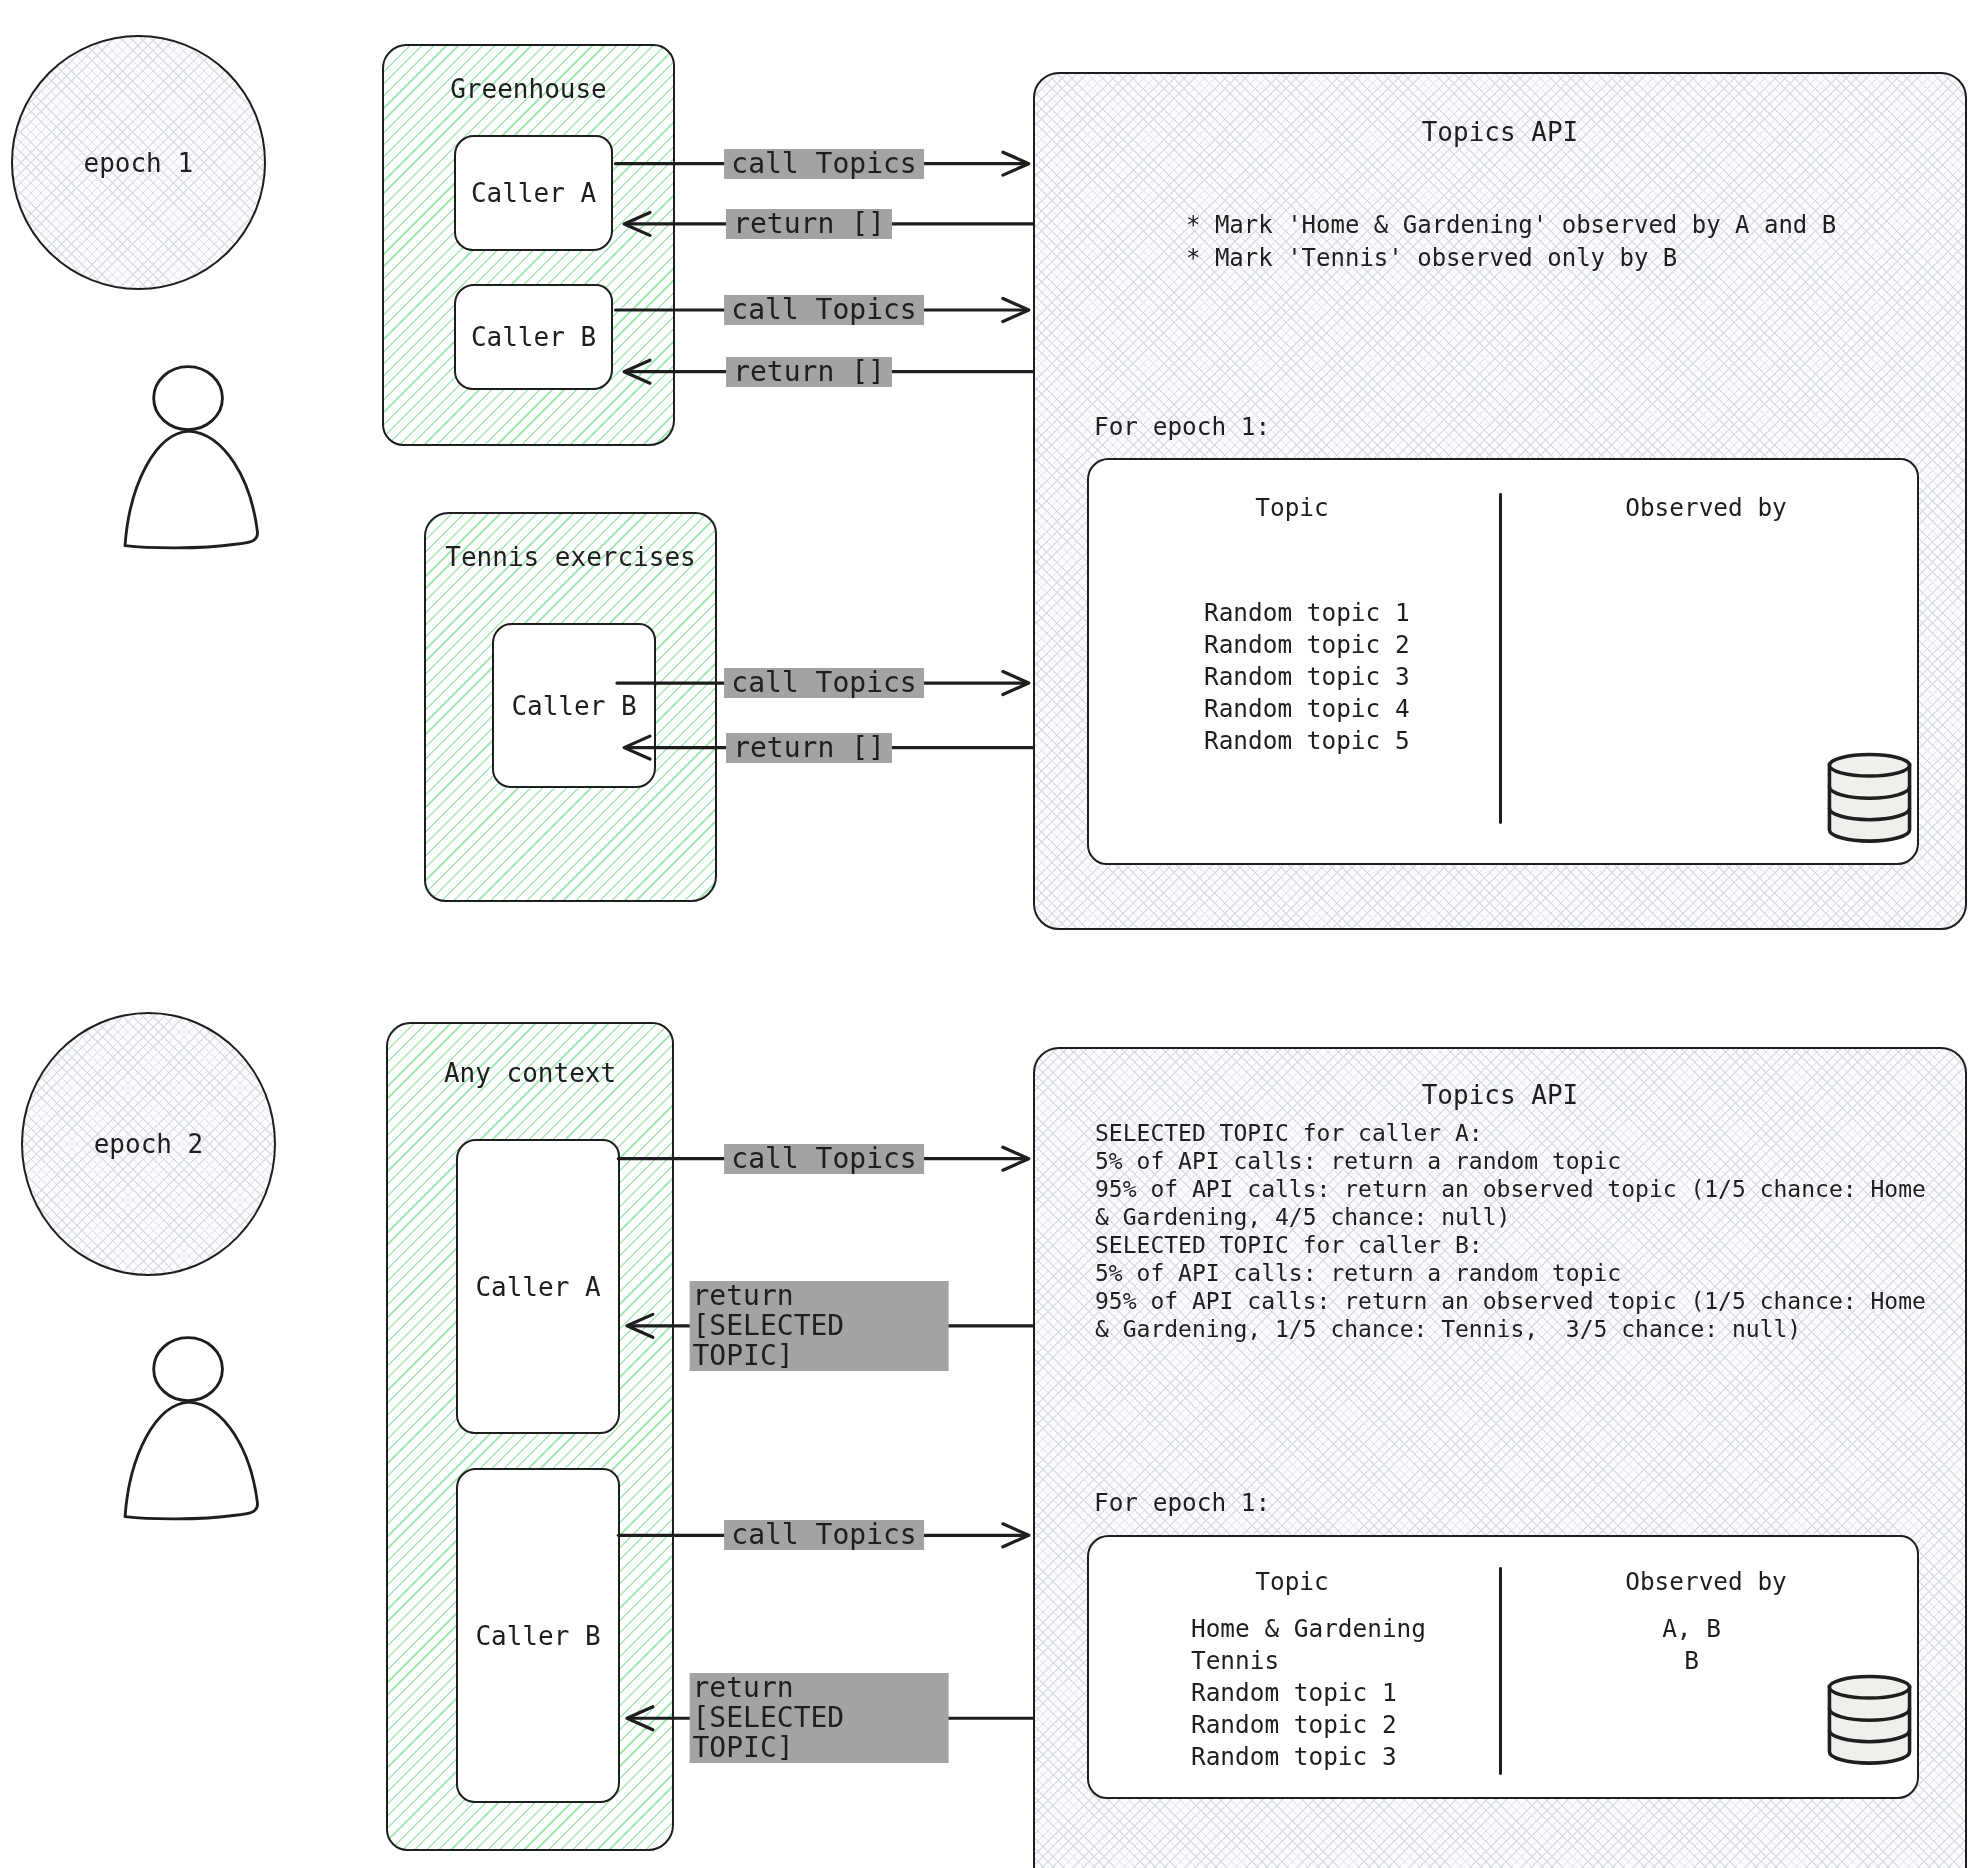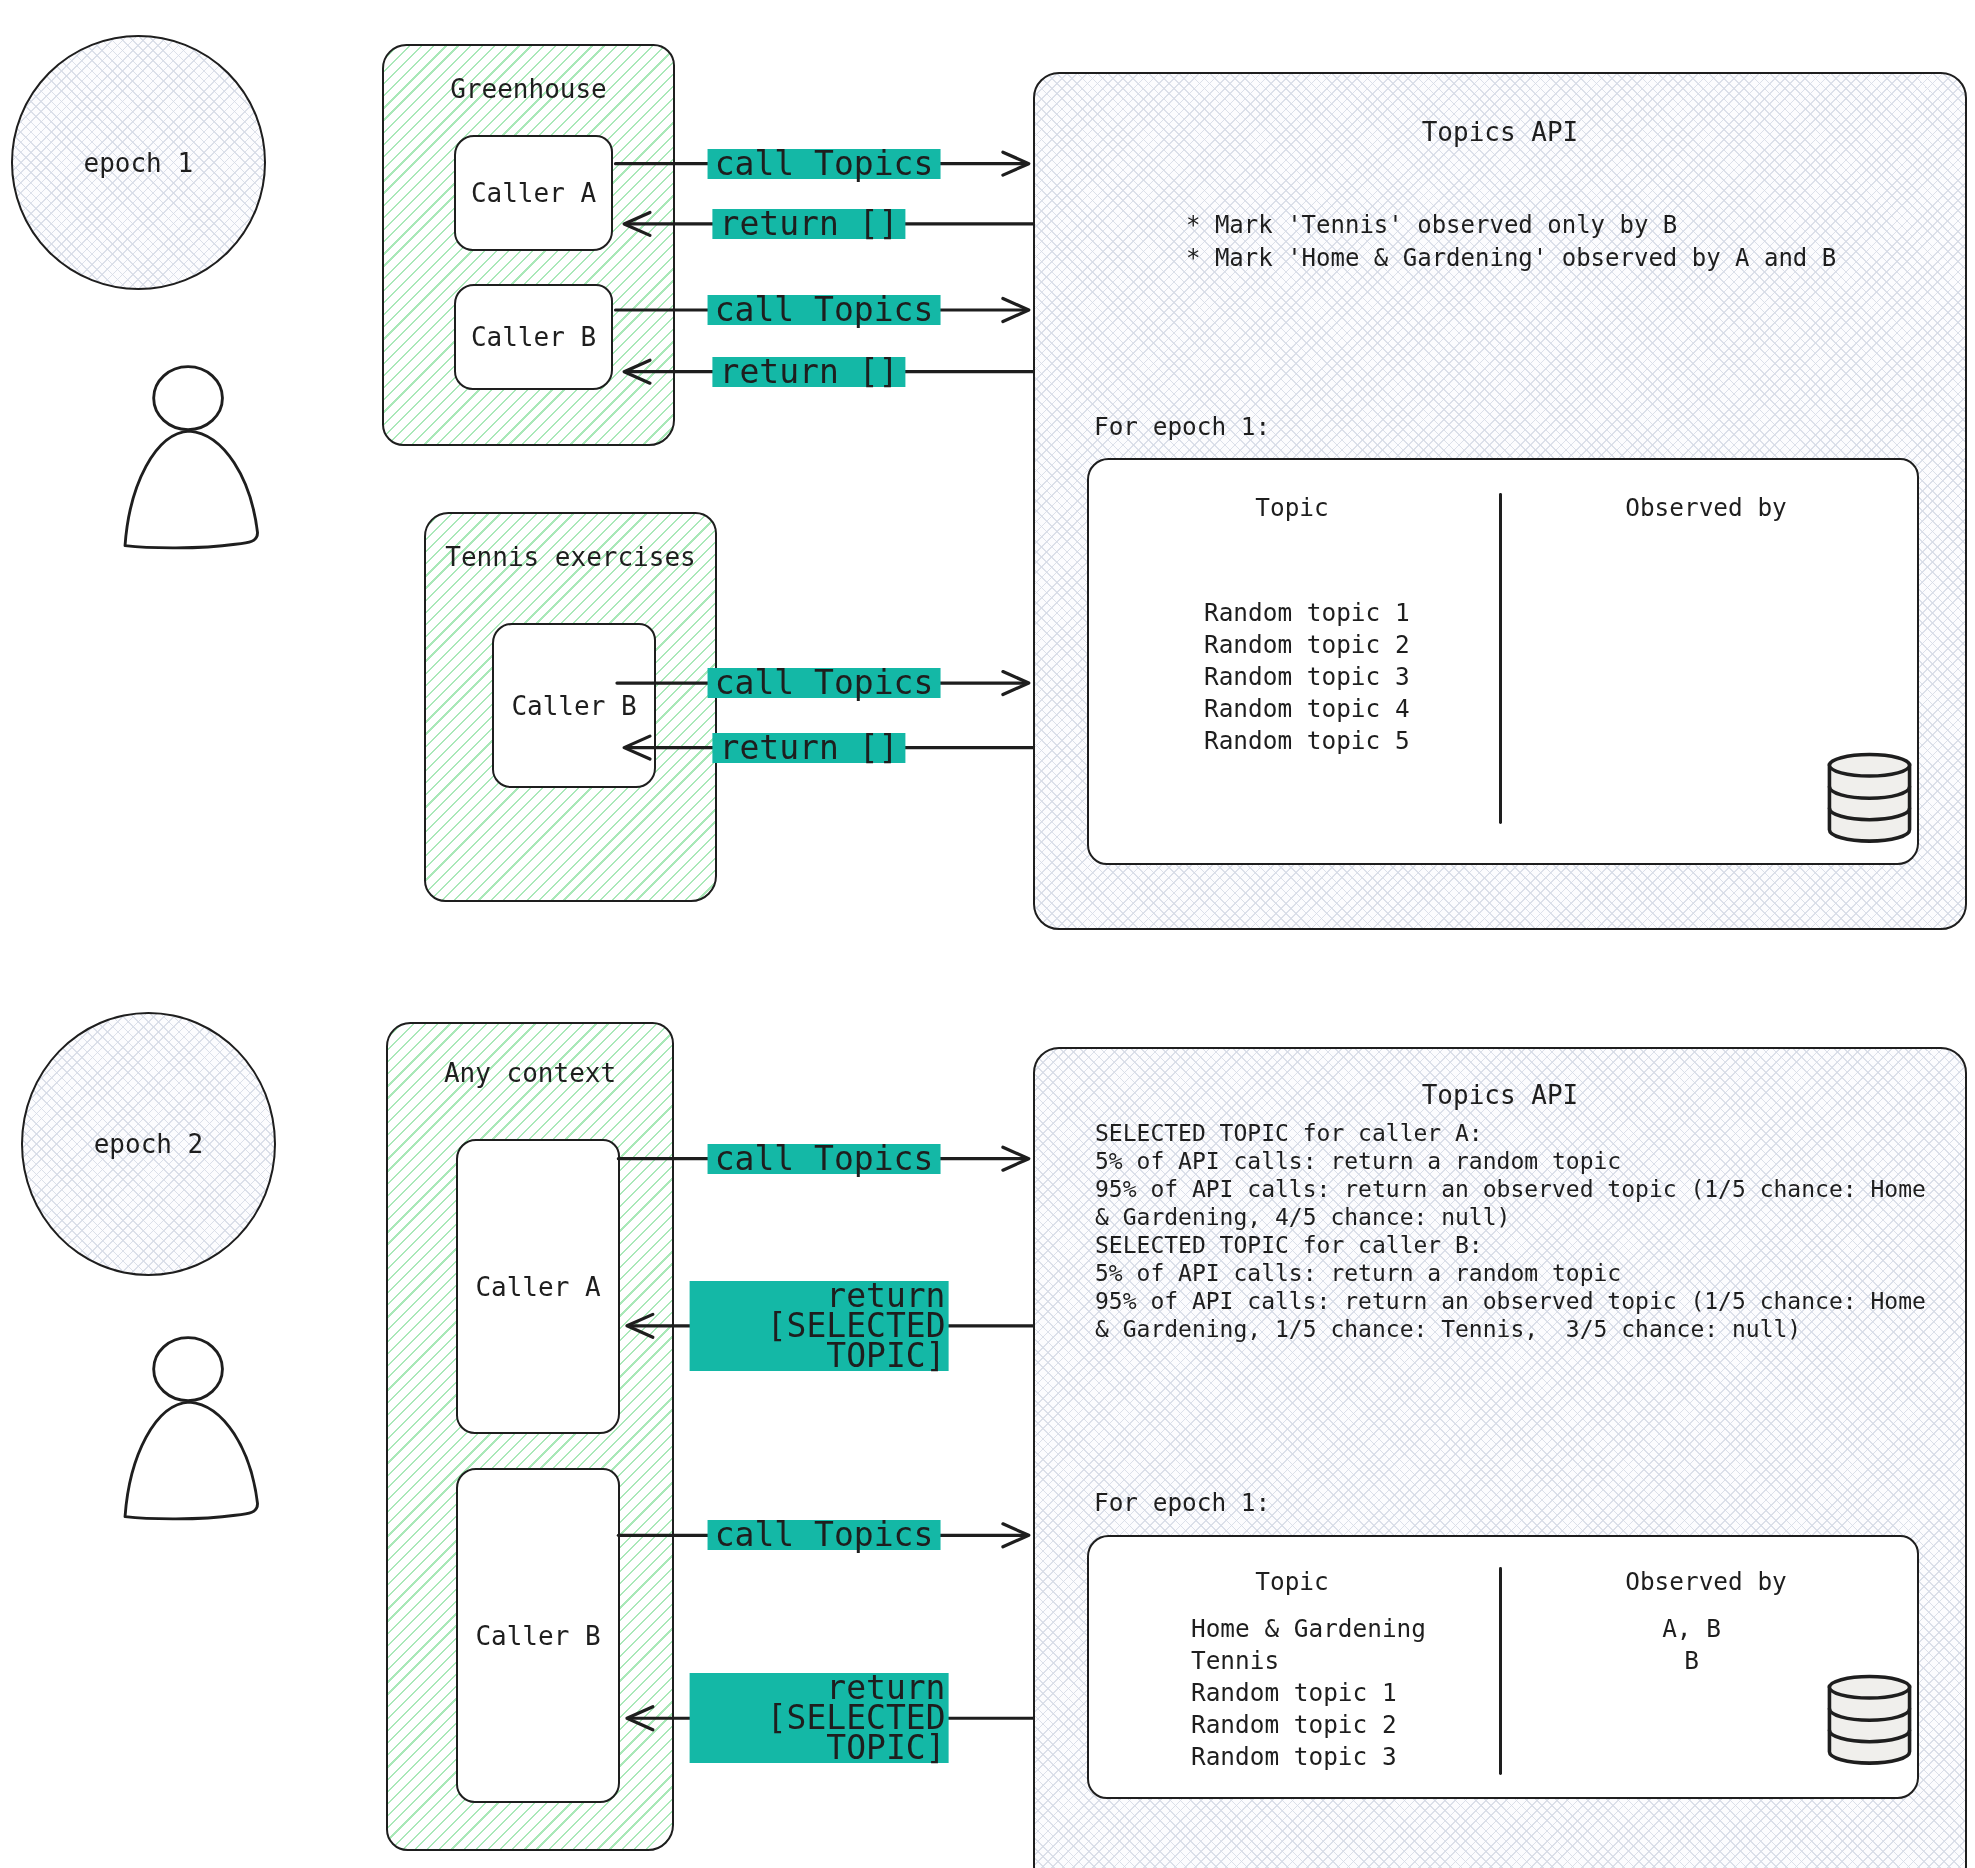--- a/index.html
+++ b/index.html
@@ -33,22 +33,22 @@
   .rule-line{font-size:23px;line-height:28px;white-space:pre;}
   .heading{position:absolute;font-size:24.4px;line-height:32px;white-space:pre;}
 
   .tablebox{position:absolute;border:2.9px solid #1e1e1e;border-radius:21.5px 18.7px 21.5px 20px;background:#ffffff;box-sizing:border-box;}
   .col-head{position:absolute;font-size:24.4px;line-height:32px;text-align:center;}
   .vdivider{position:absolute;width:2.9px;background:#1e1e1e;border-radius:1.4px;}
   .rowcol{position:absolute;}
   .row{height:32px;line-height:32px;font-size:24.4px;white-space:pre;}
   .obscol{text-align:center;}
 
-  .arrow-label{position:absolute;transform:translate(-50%,-50%);background:#14b8a6;
-               font-size:33px;line-height:30px;padding:0 7.2px;white-space:nowrap;text-align:right;}
+  .arrow-label{position:absolute;transform:translate(-50%,-50%);background:#a3a3a3;
+               font-size:28px;line-height:30px;padding:0 7.2px;white-space:nowrap;text-align:left;}
   .arrow-label.two-line{white-space:normal;width:253px;padding:0 2.9px;}
 
   svg.overlay{position:absolute;left:0;top:0;pointer-events:none;}
   .stroke{stroke:#1e1e1e;fill:none;stroke-linecap:round;stroke-linejoin:round;}
 </style>
 </head>
 <body>
 
 <div id="canvas">
 
@@ -74,22 +74,22 @@
   <div class="box green" style="left:382px;top:512px;width:293px;height:390px;margin-left:42px;">
     <div class="t box-title">Tennis exercises</div>
     <div class="whitebox" style="left:66px;top:109px;width:164px;height:165px;">
       <span class="t caller-label">Caller B</span>
     </div>
   </div>
 
   <div class="box grayhatch apibox" style="left:1033px;top:44px;width:934px;height:858px;">
     <div class="t api-title" style="top:42px;">Topics API</div>
     <div class="abs" style="left:151px;top:135px;">
+      <div class="t note-line">* Mark 'Home &amp; Gardening' observed by A and B</div>
       <div class="t note-line">* Mark 'Tennis' observed only by B</div>
-      <div class="t note-line">* Mark 'Home &amp; Gardening' observed by A and B</div>
     </div>
     <div class="t heading" style="left:59px;top:337px;">For epoch 1:</div>
 
     <div class="tablebox" style="left:52px;top:384px;width:832px;height:407px;">
       <div class="t col-head" style="left:0;width:406px;top:32px;">Topic</div>
       <div class="t col-head" style="left:416px;width:402px;top:32px;">Observed by</div>
       <div class="vdivider" style="left:410px;top:33px;height:331px;"></div>
       <div class="rowcol" style="left:115px;top:137px;">
         <div class="t row">Random topic 1</div>
         <div class="t row">Random topic 2</div>

